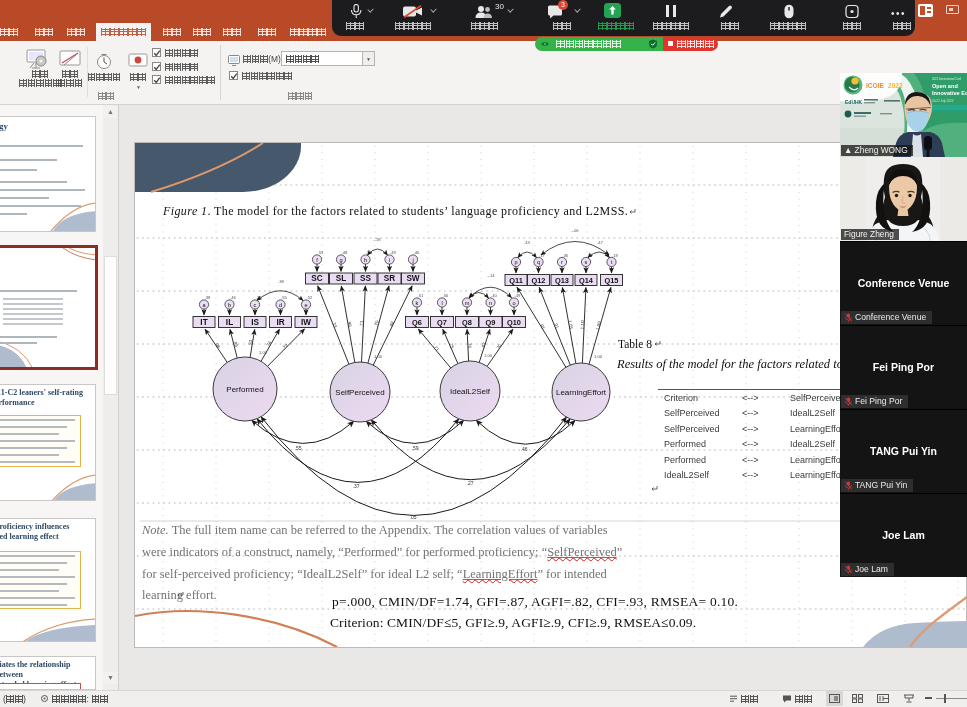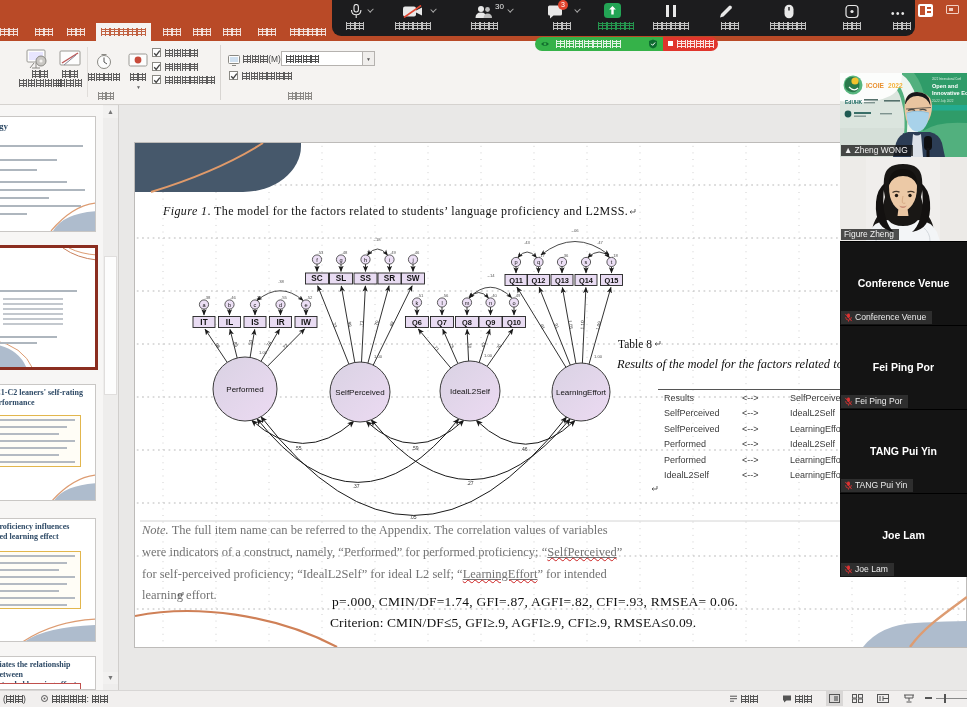--- a/index.html
+++ b/index.html
@@ -399,21 +399,21 @@
 <text x="484" y="357" font-size="4.2" fill="#555">1.00</text>
 <text x="594" y="358" font-size="4.2" fill="#555">1.00</text>
 <line x1="140" y1="521" x2="841" y2="521" stroke="#c9c9c9" stroke-width="0.8"></line>
 </svg>
 <div class="abs serif" style="left:618px;top:338px;font-size:11.5px;color:#111">Table 8</div>
 <svg class="abs" style="left:653px;top:340px" width="8" height="8">
     <path d="M7,1 v3 h-5 M3.5,2.5 L2,4 l1.5,1.5" stroke="#555" fill="none" stroke-width="0.9"></path>
   </svg>
 <div class="abs serif" style="left:617px;top:357px;font-size:12.5px;font-style:italic;color:#111;white-space:nowrap">Results of the model for the factors related to students</div>
 <div class="abs" style="left:658px;top:389px;width:183px;height:1px;background:#555"></div>
-<div class="abs" style="left:664px;top:393px;font-size:9px;color:#3b3b3b;white-space:nowrap">Results</div>
+<div class="abs" style="left:664px;top:393px;font-size:9px;color:#3b3b3b;white-space:nowrap">Criterion</div>
 <div class="abs" style="left:742px;top:393px;font-size:9px;color:#3b3b3b">&lt;--&gt;</div>
 <div class="abs" style="left:790px;top:393px;font-size:9px;color:#3b3b3b;white-space:nowrap">SelfPerceived</div>
 <div class="abs" style="left:664px;top:408px;font-size:9px;color:#3b3b3b;white-space:nowrap">SelfPerceived</div>
 <div class="abs" style="left:742px;top:408px;font-size:9px;color:#3b3b3b">&lt;--&gt;</div>
 <div class="abs" style="left:790px;top:408px;font-size:9px;color:#3b3b3b;white-space:nowrap">IdealL2Self</div>
 <div class="abs" style="left:664px;top:424px;font-size:9px;color:#3b3b3b;white-space:nowrap">SelfPerceived</div>
 <div class="abs" style="left:742px;top:424px;font-size:9px;color:#3b3b3b">&lt;--&gt;</div>
 <div class="abs" style="left:790px;top:424px;font-size:9px;color:#3b3b3b;white-space:nowrap">LearningEffort</div>
 <div class="abs" style="left:664px;top:439px;font-size:9px;color:#3b3b3b;white-space:nowrap">Performed</div>
 <div class="abs" style="left:742px;top:439px;font-size:9px;color:#3b3b3b">&lt;--&gt;</div>
@@ -428,21 +428,21 @@
     <path d="M7,1 v3 h-5 M3.5,2.5 L2,4 l1.5,1.5" stroke="#555" fill="none" stroke-width="0.9"></path>
   </svg>
 <div class="abs serif" style="left:142px;top:520px;font-size:12.5px;color:#737373;line-height:21.8px;white-space:nowrap">
 <i>Note.</i> The full item name can be referred to the Appendix. The correlation values of variables<br>
 were indicators of a construct, namely, “Performed” for performed proficiency; “<span style="text-decoration:underline"><span style="text-decoration:underline wavy #cc2222;text-decoration-thickness:1px">SelfPerceived</span></span>”<br>
 for self-perceived proficiency; “IdealL2Self” for ideal L2 self; “<span style="text-decoration:underline"><span style="text-decoration:underline wavy #cc2222;text-decoration-thickness:1px">LearningEffort</span></span>” for intended<br>
 learning effort.</div>
 <svg class="abs" style="left:176px;top:591px" width="8" height="8">
     <path d="M7,1 v3 h-5 M3.5,2.5 L2,4 l1.5,1.5" stroke="#555" fill="none" stroke-width="0.9"></path>
   </svg>
-<div class="abs serif" style="left:332px;top:594px;font-size:13.5px;letter-spacing:0.25px;color:#111;white-space:nowrap">p=.000, CMIN/DF=1.74, GFI=.87, AGFI=.82, CFI=.93, RMSEA= 0.06.</div>
+<div class="abs serif" style="left:332px;top:594px;font-size:13.5px;letter-spacing:0.25px;color:#111;white-space:nowrap">p=.000, CMIN/DF=1.74, GFI=.87, AGFI=.82, CFI=.93, RMSEA= 0.10.</div>
 <div class="abs serif" style="left:330px;top:614.5px;font-size:13.5px;letter-spacing:0.1px;color:#111;white-space:nowrap">Criterion: CMIN/DF≤5, GFI≥.9, AGFI≥.9, CFI≥.9, RMSEA≤0.09.</div>
 <div class="abs" style="left:0;top:690px;width:967px;height:17px;background:#f1efee;border-top:1px solid #d8d6d5"></div>
 <div class="abs" style="left:3px;top:694px;font-size:8.6px;color:#3c3c3c">(<i class="cn"></i><i class="cn"></i>)</div>
 <svg class="abs" style="left:40px;top:694px" width="9" height="9">
     <circle cx="4.5" cy="4.5" r="3" fill="none" stroke="#555"></circle>
     <circle cx="4.5" cy="4.5" r="1" fill="#555"></circle>
   </svg>
 <div class="abs" style="left:52px;top:694px;font-size:8.6px;color:#3c3c3c"><i class="cn"></i><i class="cn"></i><i class="cn"></i><i class="cn"></i>: <i class="cn"></i><i class="cn"></i></div>
 <svg class="abs" style="left:729px;top:694px" width="9" height="9">
     <path d="M1,2.2 h7 M1,4.7 h7 M1,7.2 h4" stroke="#555" stroke-width="1"></path>

